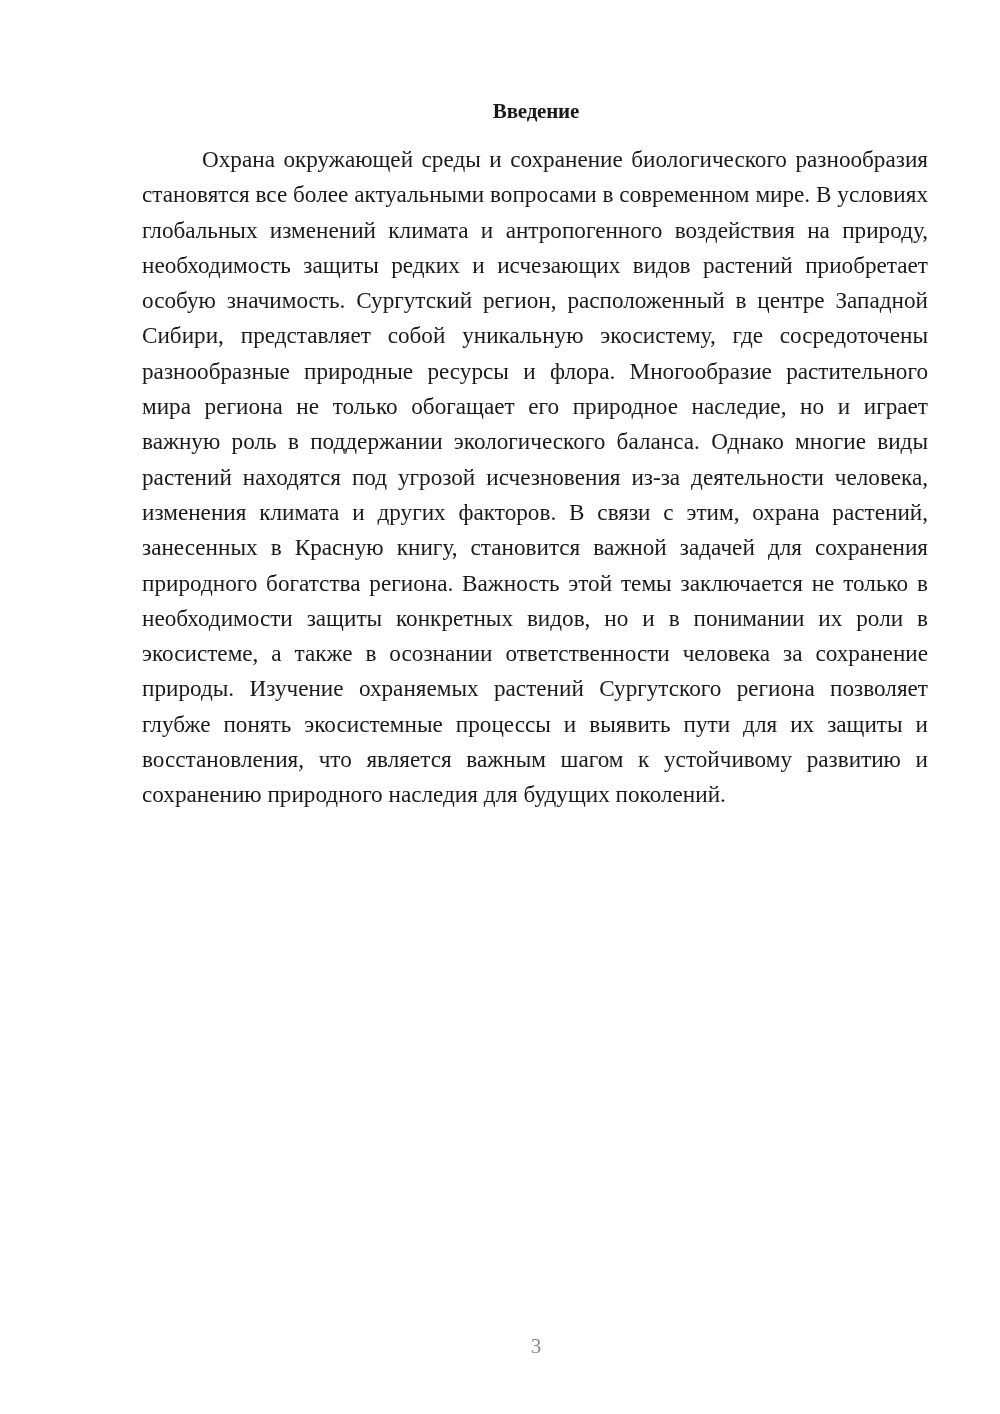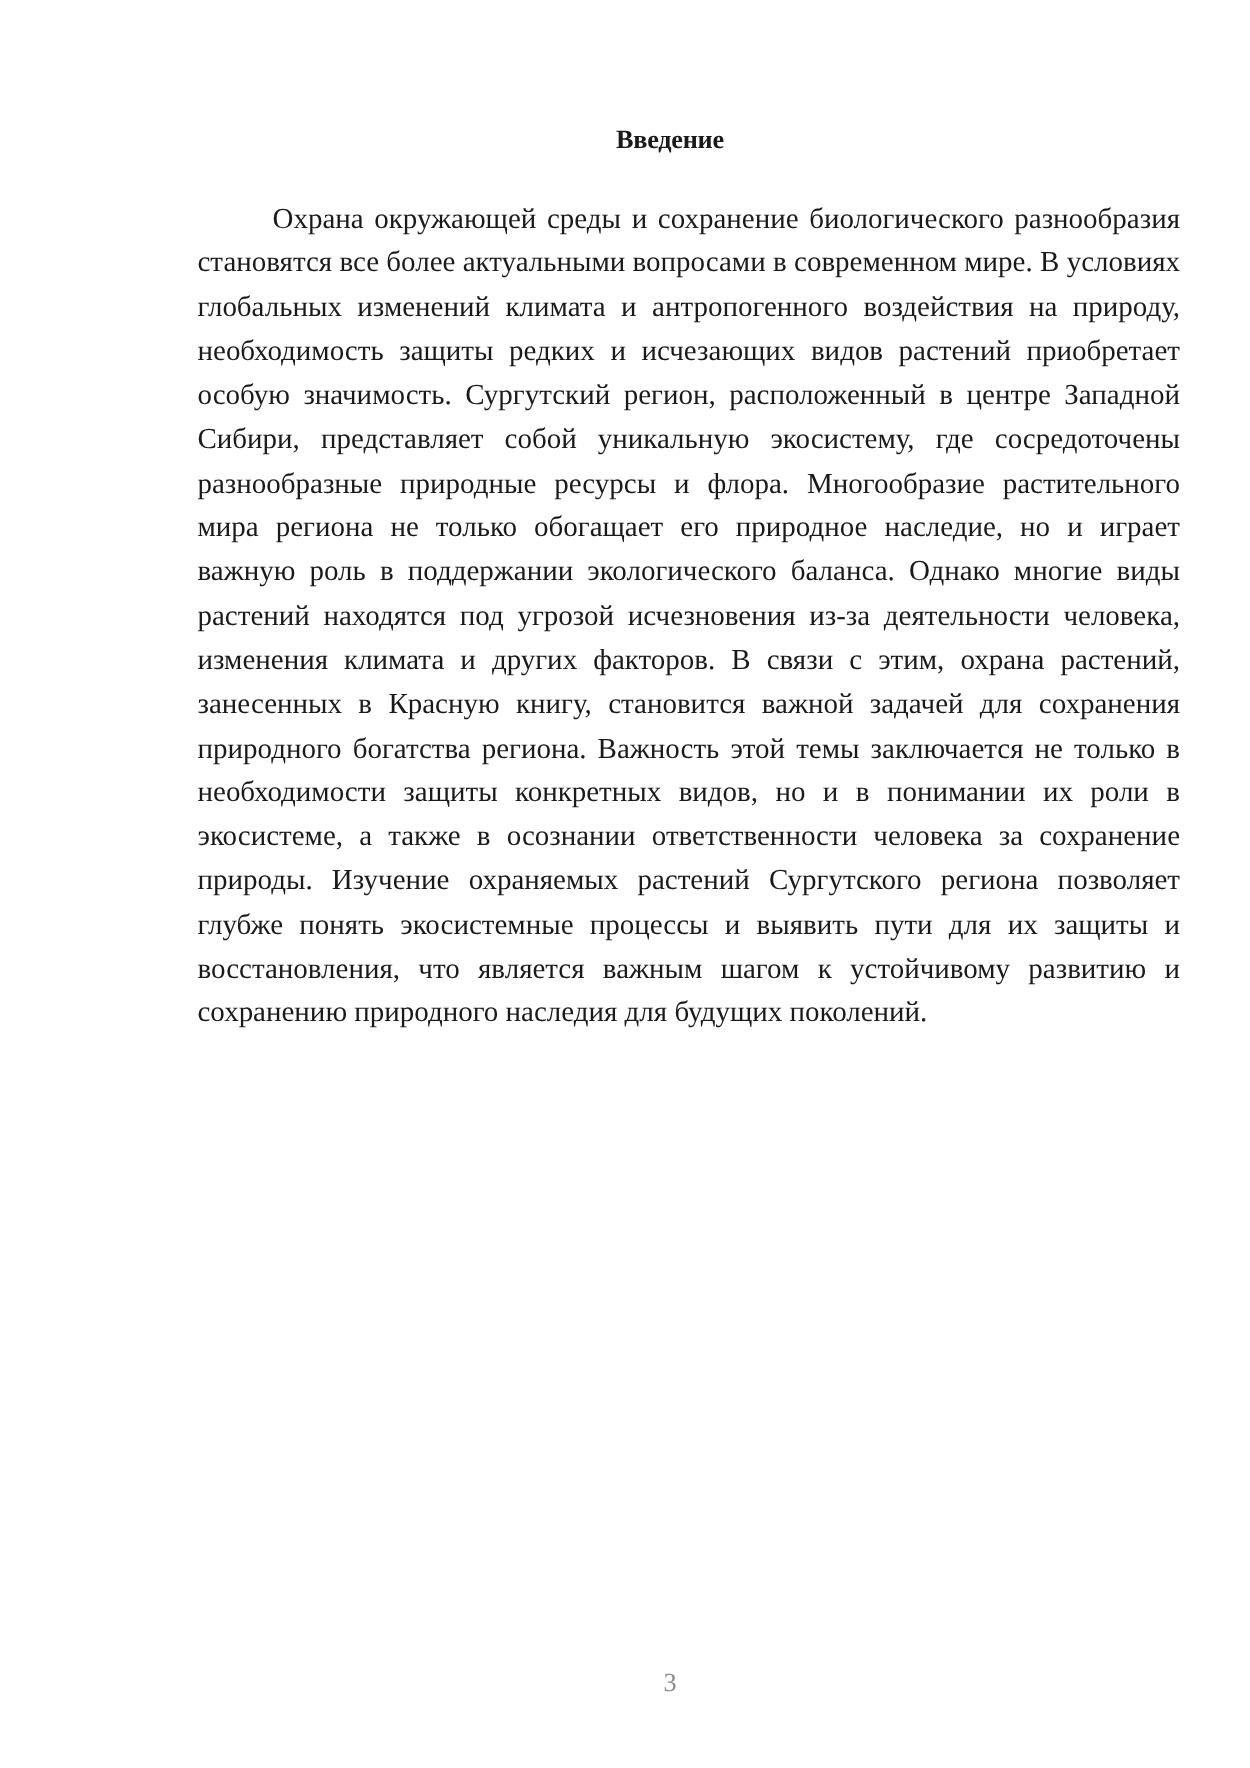--- a/index.html
+++ b/index.html
@@ -35,21 +35,21 @@
     }
     .body-text {
       position: absolute;
       left: 142px;
       top: 142px;
       width: 786px;
       font-size: 23.2px;
       line-height: 35.3px;
       text-align: justify;
       text-indent: 60px;
-      margin: 16px;
+      margin: 0;
     }
     .page-number {
       position: absolute;
       top: 1334px;
       left: 0;
       width: 1072px;
       text-align: center;
       font-size: 21px;
       color: #8a8a8a;
     }

